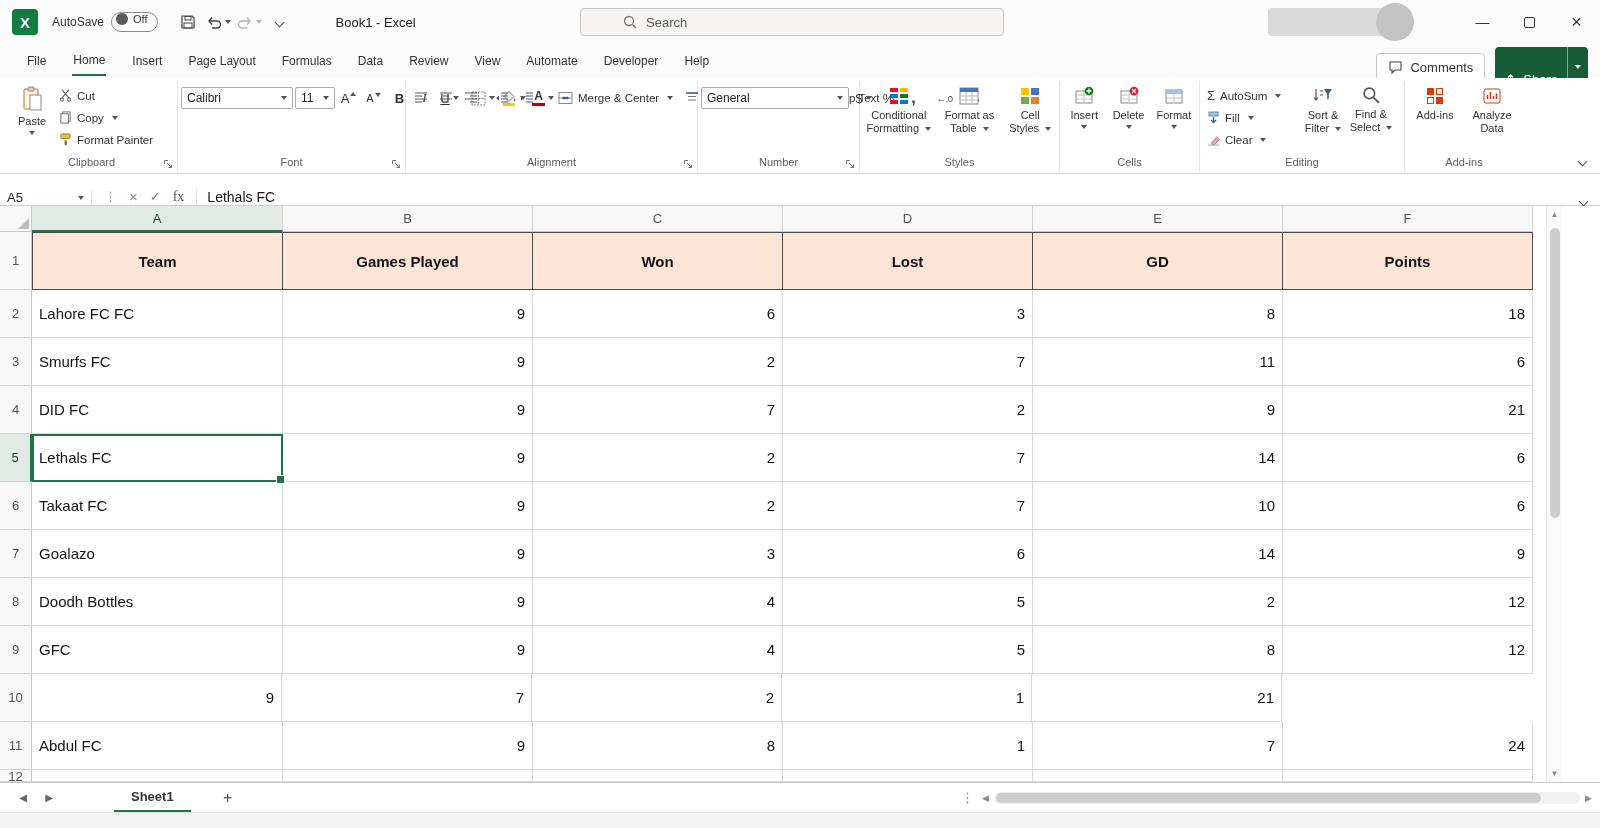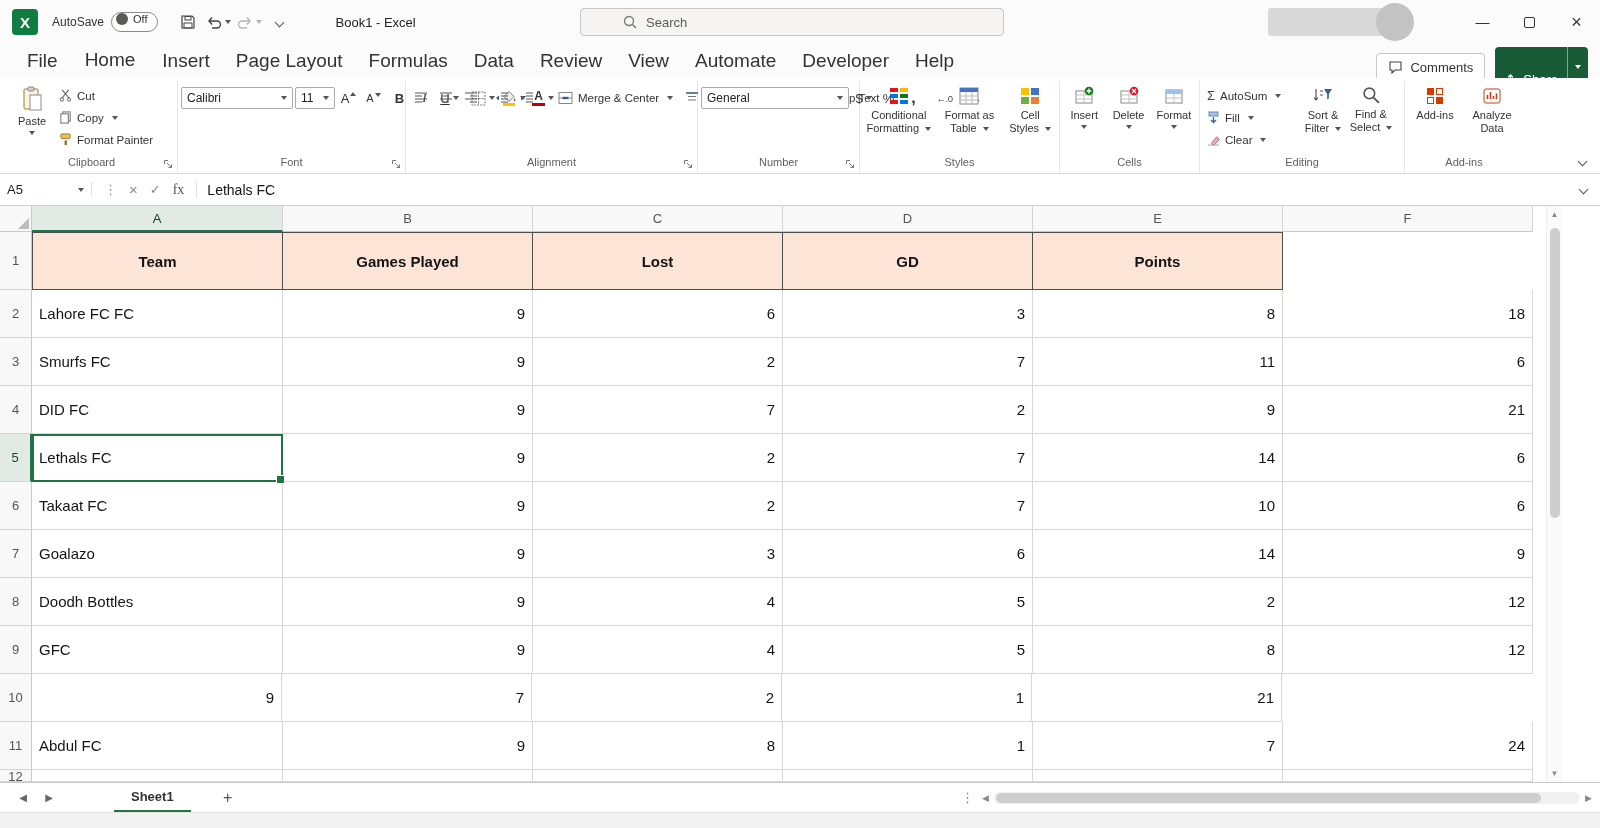--- a/index.html
+++ b/index.html
@@ -20,21 +20,21 @@
   .doctitle{margin-left:42px;font-size:13px;color:#222}
   .searchbox{position:absolute;left:580px;top:8px;width:424px;height:28px;border:1px solid #c6c6c6;background:#f5f4f3;border-radius:4px;display:flex;align-items:center;padding-left:42px;gap:9px;color:#5a5a5a;font-size:13px}
   .blurname{position:absolute;right:192px;top:8px;width:140px;height:28px;background:#d9d9d9;border-radius:3px}
   .avatar{position:absolute;right:186px;top:3px;width:38px;height:38px;background:#c3c3c3;border-radius:50%}
   .winbtns{position:absolute;right:0;top:0;height:44px;display:flex}
   .winbtn{width:47px;height:100%;display:flex;align-items:center;justify-content:center;font-size:14px;color:#333}
   .maxbox{width:11px;height:11px;border:1.3px solid #333;border-radius:2px}
 
   
   .tabrow{height:34px;display:flex;align-items:stretch;padding-left:14px;background:#fbfbfb;position:relative}
-  .rtab{padding:0 13px;font-size:19px;color:#333;display:flex;align-items:center}
+  .rtab{padding:0 13px;font-size:12px;color:#333;display:flex;align-items:center}
   .rtab.active span{border-bottom:2.5px solid #217346;padding:7px 1px}
   .topright{position:absolute;right:12px;top:3px;display:flex;gap:10px;align-items:center}
   .commentsbtn{border:1px solid #c8c8c8;border-radius:4px;height:28px;padding:0 11px;display:flex;gap:7px;align-items:center;font-size:13px;color:#333;background:#fff}
   .sharebtn{background:#185C37;color:#fff;border-radius:4px;height:40px;display:flex;align-items:flex-end;font-size:13px}
   .sharebtn .main{display:flex;align-items:center;gap:6px;padding:0 9px}
   .sharebtn .caretpart{border-left:1px solid rgba(255,255,255,.45);height:100%;display:flex;align-items:center;padding:0 7px}
 
   
   .ribbon{height:96px;background:#fff;border-bottom:1px solid #d8d8d8;display:flex;padding:3px 0 0 6px;position:relative}
   .rgroup{display:flex;flex-direction:column;border-right:1px solid #e6e6e6;padding:2px 3px 0 3px;flex:none}
@@ -52,21 +52,21 @@
   .fcol{display:flex;flex-direction:row;gap:3px;padding-top:2px}
   .bld{font-weight:bold;font-size:13px}
   .itl{font-style:italic;font-size:13px;font-family:"Liberation Serif",serif}
   .unl{text-decoration:underline;font-size:13px}
   .colorbar{display:flex;flex-direction:column;align-items:center;line-height:11px}
   .colorbar .bar{width:13px;height:3px;margin-top:1px}
   .decbtn{font-size:9.5px;color:#444;letter-spacing:-.5px}
   .collapse{position:absolute;right:14px;bottom:8px}
 
   
-  .fxbar{height:32px;display:flex;align-items:center;border-bottom:1px solid #cfcfcf;background:#fff}
+  .fxbar{height:32px;display:flex;align-items:flex-end;border-bottom:1px solid #cfcfcf;background:#fff}
   .namebox{width:92px;display:flex;align-items:center;justify-content:space-between;padding:0 7px;font-size:13px;color:#222;border-right:1px solid #e2e2e2}
   .fxicons{display:flex;align-items:center;gap:12px;padding:0 12px;color:#8a8a8a;font-size:13px;border-right:1px solid #e2e2e2}
   .fxit{font-family:"Liberation Serif",serif;color:#555;font-size:14px}
   .fxcontent{flex:1;display:flex;align-items:center;padding-left:10px;font-size:14px;color:#141414}
   .fxexpand{width:34px;display:flex;align-items:center;justify-content:center}
 
   
   .sheet{height:576px;position:relative;background:#fff}
   .hdrrow{display:flex;height:26px}
   .corner{width:32px;height:26px;background:#f8f8f8;border-right:1px solid #c9c9c9;border-bottom:1px solid #c9c9c9;position:relative;flex:none}
@@ -612,20 +612,21 @@
     <div class="colhd w">C</div>
     <div class="colhd w">D</div>
     <div class="colhd w">E</div>
     <div class="colhd w">F</div>
   </div>
   <div id="rows">
       <div class="grid-row r1">
         <div class="rowhd">1</div>
         <div class="cell w0 hdr">Team</div>
         <div class="cell w num hdr">Games Played</div>
+        <div class="cell w num hdr">Won</div>
         <div class="cell w num hdr">Lost</div>
         <div class="cell w num hdr">GD</div>
         <div class="cell w num hdr">Points</div>
       </div>
       <div class="grid-row">
         <div class="rowhd">2</div>
         <div class="cell w0">Lahore FC FC</div>
         <div class="cell w num">9</div>
         <div class="cell w num">6</div>
         <div class="cell w num">3</div>

